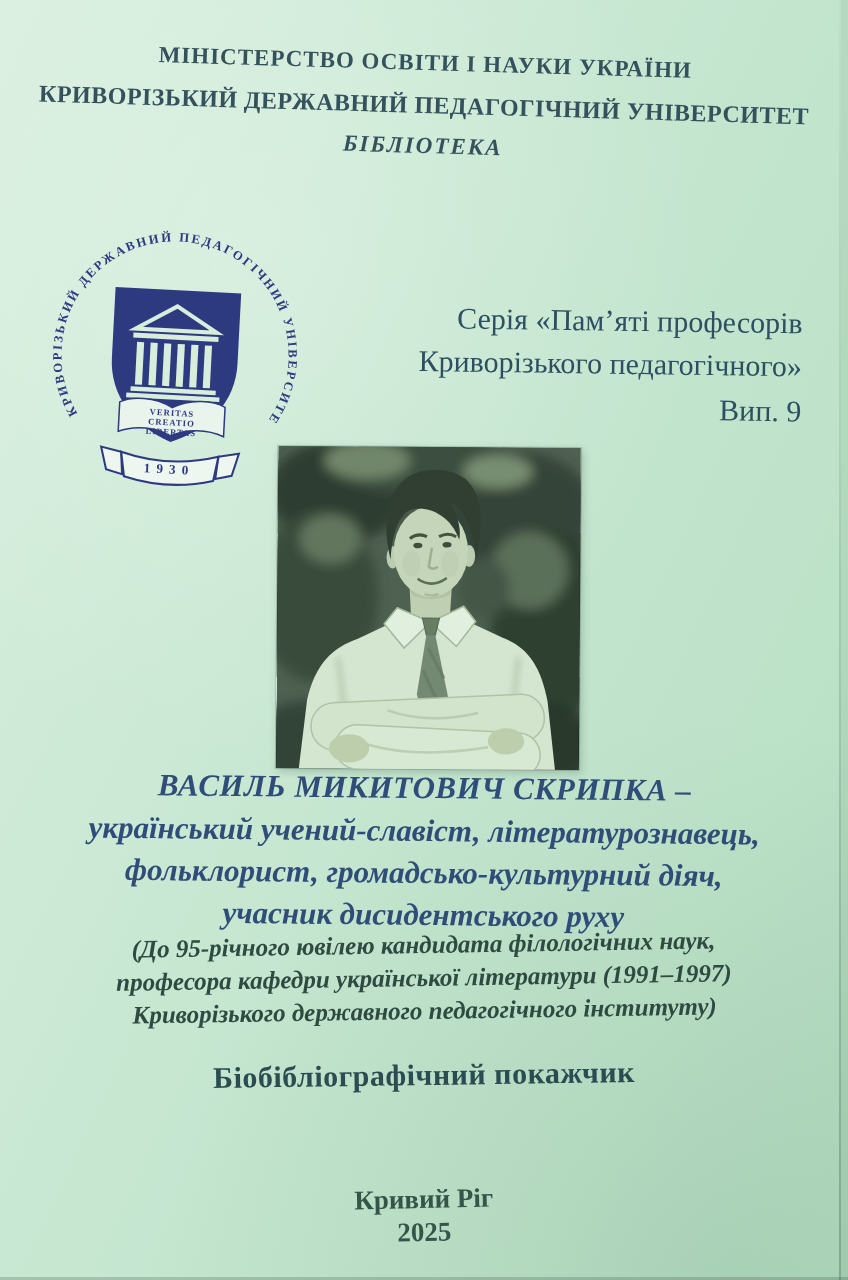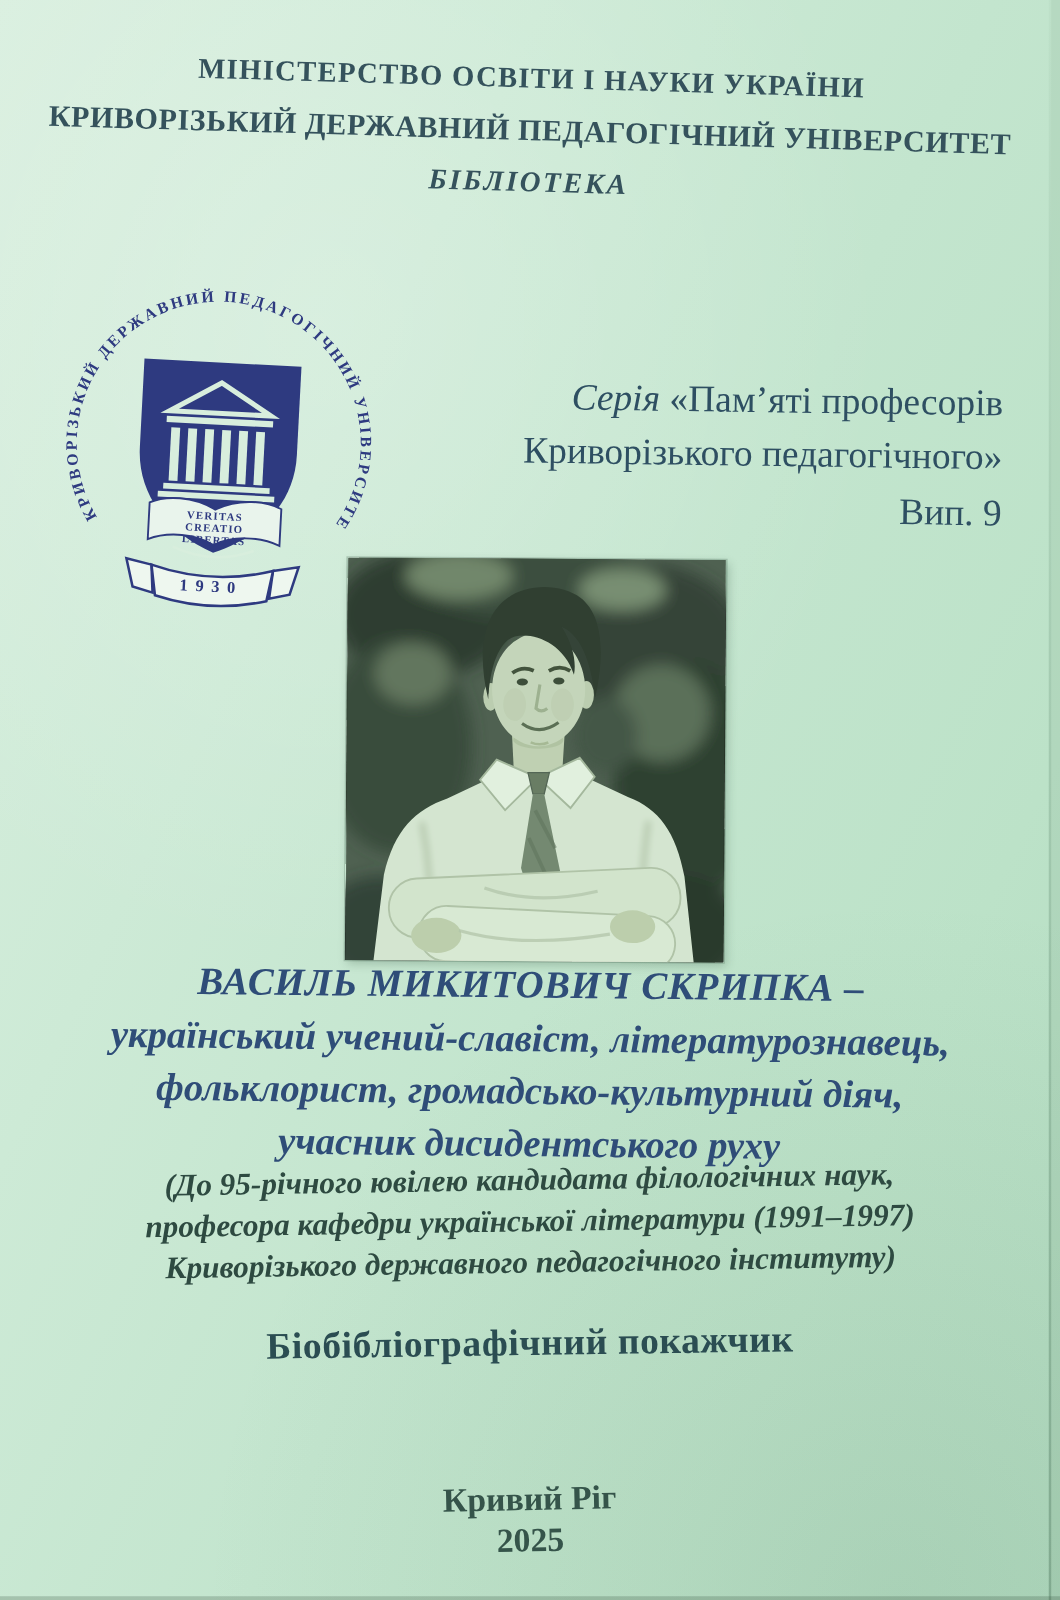--- a/index.html
+++ b/index.html
@@ -19,21 +19,21 @@
   .header{position:absolute;top:50px;left:0;width:848px;text-align:center;
     color:#35525c;transform:rotate(1.7deg);}
   .header .h1{font-size:23px;font-weight:bold;letter-spacing:1px;}
   .header .h2{font-size:24px;font-weight:bold;letter-spacing:0.5px;margin-top:16px;}
   .header .h3{font-size:23px;font-weight:bold;font-style:italic;letter-spacing:2px;margin-top:14px;}
 
   .emblem{position:absolute;left:33px;top:213px;width:284px;height:284px;transform:rotate(3deg);}
 
   .series{position:absolute;top:298px;right:46px;width:480px;text-align:right;
     color:#2e4f62;font-size:30px;line-height:43px;transform:rotate(0.8deg);}
-  .series .ser-word{font-style:italic;margin-left:32px;}
+  .series .ser-word{margin-left:32px;}
   .series .issue{margin-top:2px;}
 
   .photo{position:absolute;left:277px;top:447px;width:303px;height:322px;
     box-shadow:0 0 0 1px rgba(60,90,70,0.25), 2px 3px 8px rgba(40,70,50,0.25);
     transform:rotate(0.4deg);}
 
   .title{position:absolute;top:770px;left:0;width:848px;text-align:center;
     color:#2f4d78;font-weight:bold;font-style:italic;transform:rotate(0.6deg);}
   .title .t1{font-size:31px;letter-spacing:0.5px;}
   .title .t2{font-size:31px;margin-top:7px;}

